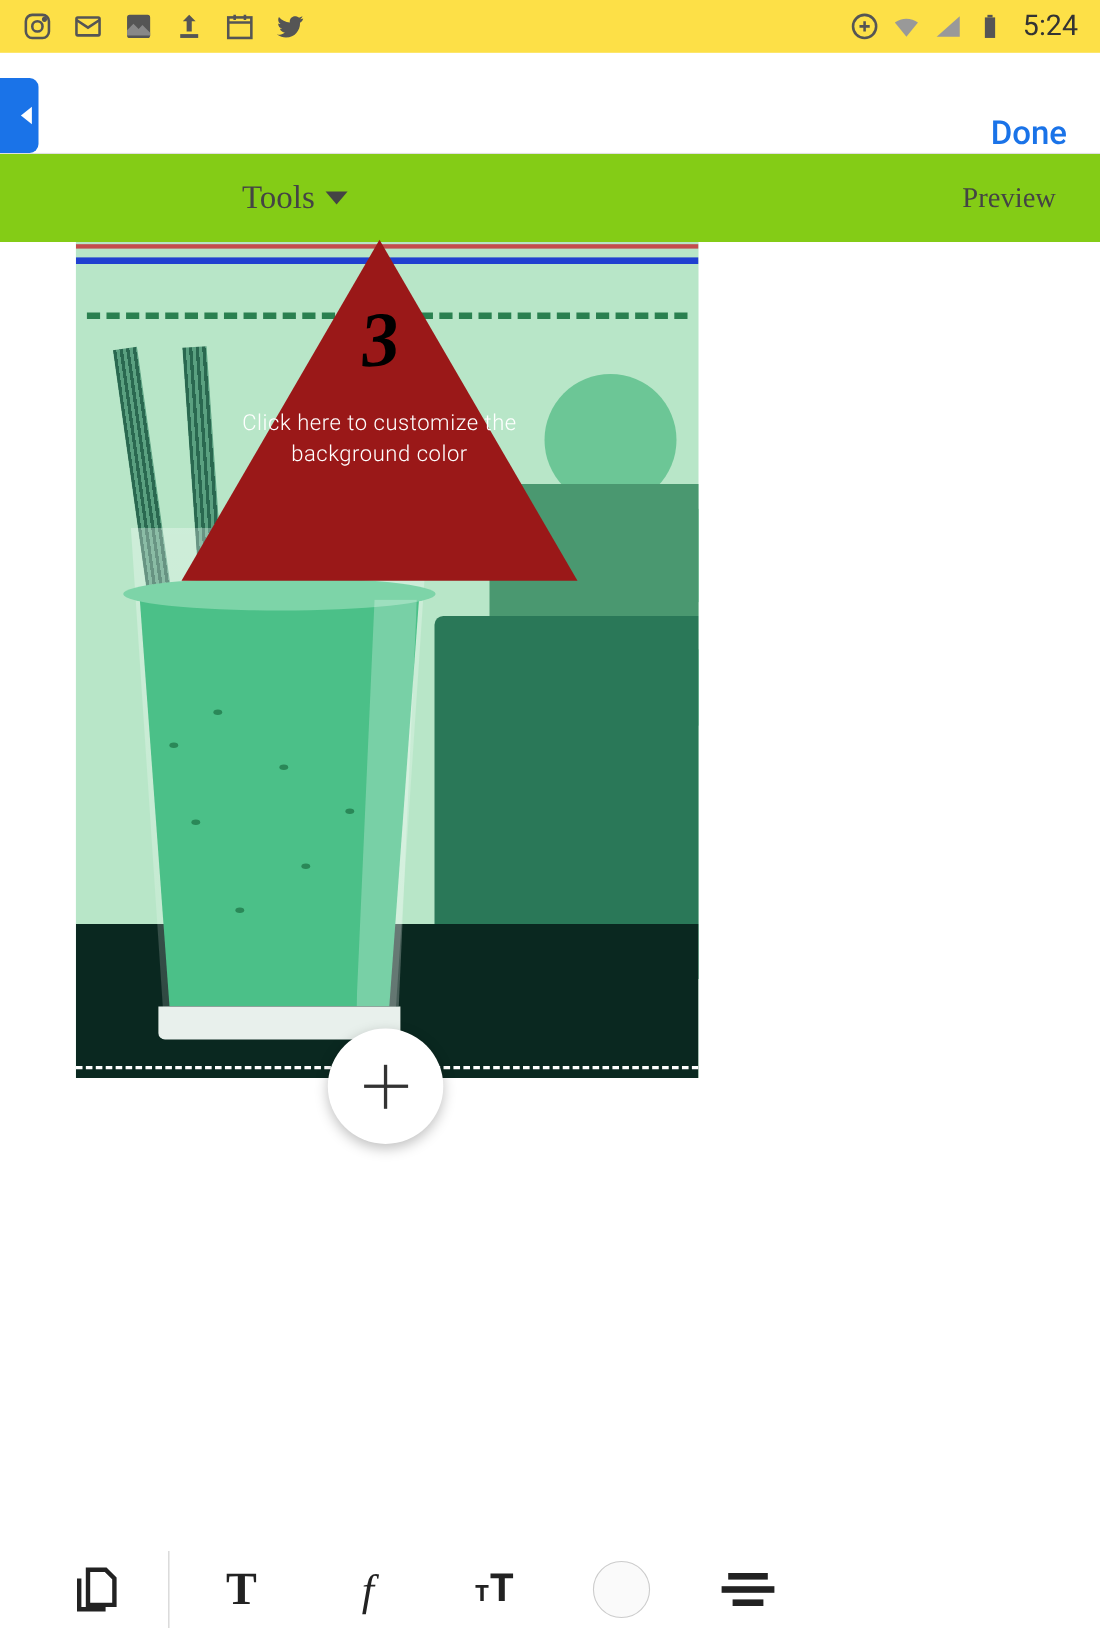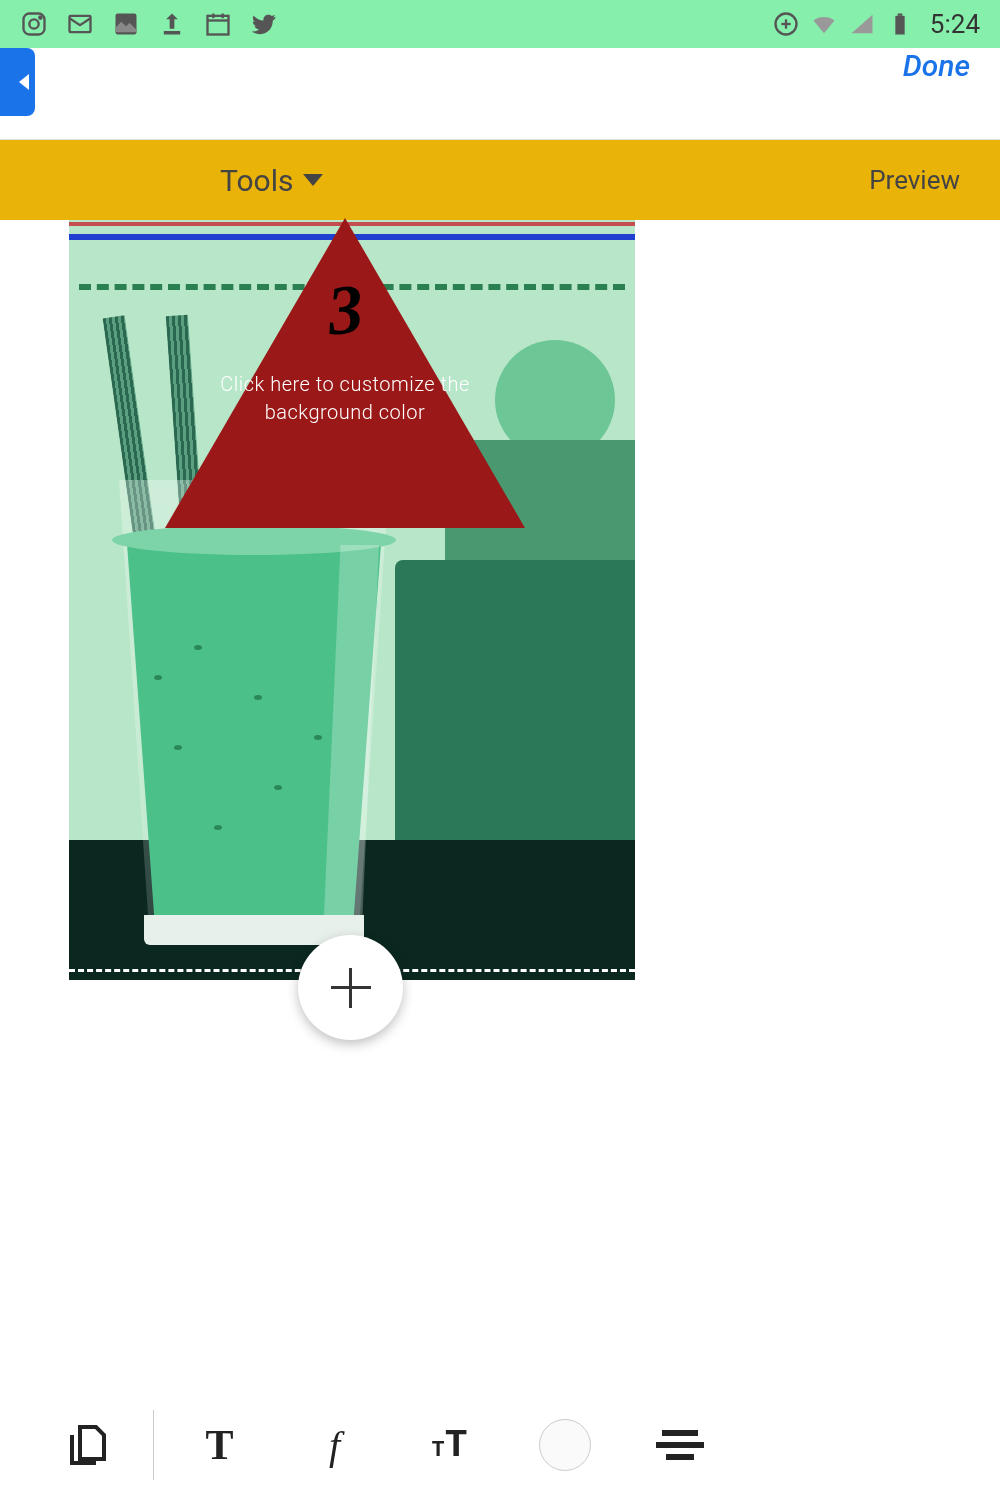--- a/index.html
+++ b/index.html
@@ -12,21 +12,21 @@
       overflow: hidden;
     }
     
     
     .status-bar {
       height: 48px;
       display: flex;
       justify-content: space-between;
       align-items: center;
       padding: 0 20px;
-      background: #86efac;
+      background: #fde047;
     }
     .status-left {
       display: flex;
       gap: 18px;
       align-items: center;
     }
     .status-right {
       display: flex;
       gap: 10px;
       align-items: center;
@@ -43,25 +43,24 @@
       color: #333;
       font-weight: 400;
       margin-left: 6px;
     }
     
     
     .top-nav {
       height: 92px;
       display: flex;
       justify-content: space-between;
-      align-items: flex-start;
+      align-items: flex-end;
       padding: 0 30px 0 0;
       border-bottom: 1px solid #e0e0e0;
       position: relative;
-      font-style: italic;
     }
     .back-tab {
       width: 35px;
       height: 68px;
       background: #1a73e8;
       border-radius: 0 8px 8px 0;
       position: relative;
     }
     .back-tab::before {
       content: '';
@@ -81,21 +80,22 @@
       font-weight: 500;
       cursor: pointer;
     }
     
     
     .secondary-nav {
       height: 80px;
       display: flex;
       align-items: center;
       padding: 0 40px;
-      background: #eab308;
+      background: #84cc16;
+      font-family: Liberation Serif, serif;
     }
     .tools-dropdown {
       display: flex;
       align-items: center;
       gap: 10px;
       font-size: 30px;
       color: #444;
       margin-left: 180px;
       cursor: pointer;
     }

